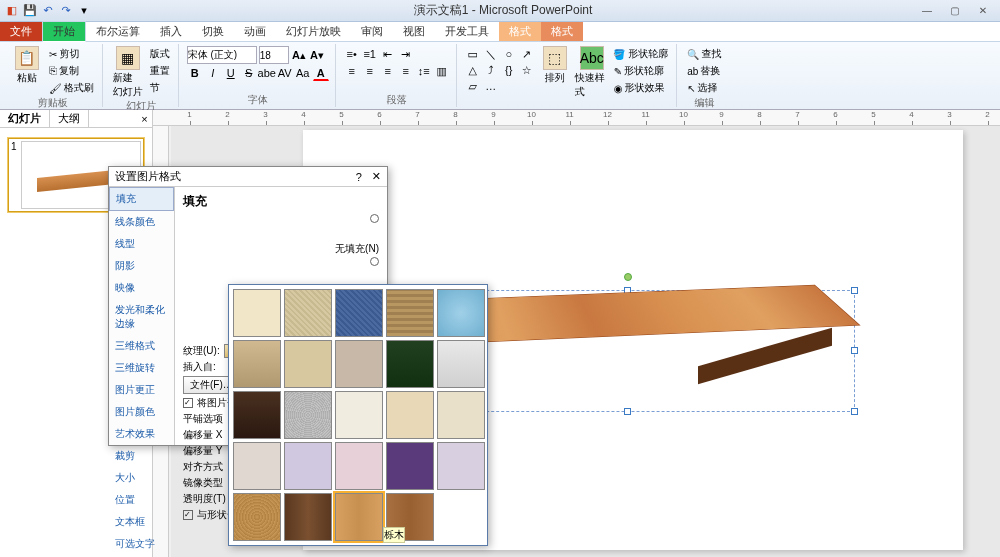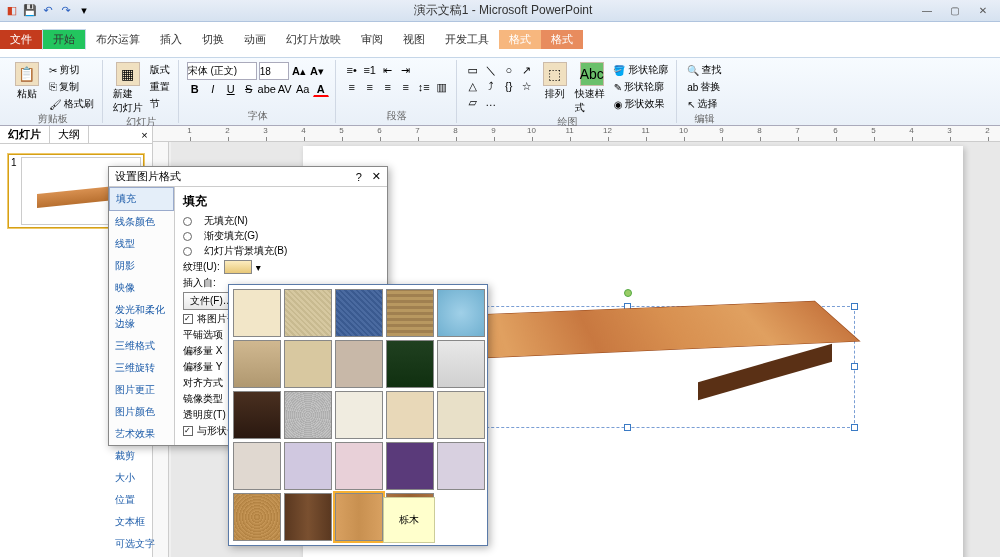--- a/index.html
+++ b/index.html
@@ -5,21 +5,21 @@
 * { margin: 0; padding: 0; box-sizing: border-box; font-family: "Microsoft YaHei", "Segoe UI", sans-serif; }
 body { width: 1000px; height: 557px; background: #fff; overflow: hidden; font-size: 11px; position: relative; }
 
 .titlebar { height: 22px; background: linear-gradient(#e8eef7,#d6e2f0); display: flex; align-items: center; padding: 0 4px; border-bottom: 1px solid #b0c4de; }
 .qat { display: flex; gap: 2px; align-items: center; }
 .qat-icon { width: 16px; height: 16px; display: flex; align-items: center; justify-content: center; font-size: 11px; }
 .title-text { flex: 1; text-align: center; font-size: 12px; color: #333; }
 .win-controls { display: flex; gap: 2px; }
 .win-btn { width: 26px; height: 16px; display: flex; align-items: center; justify-content: center; font-size: 10px; color: #555; }
 
-.ribbon-tabs { height: 36px; background: #fff; display: flex; align-items: center; border-bottom: 1px solid #c5d6e8; }
+.ribbon-tabs { height: 20px; background: #fff; display: flex; align-items: center; border-bottom: 1px solid #c5d6e8; }
 .rtab { padding: 2px 10px; font-size: 11px; color: #333; }
 .rtab.file { background: #c43b1d; color: #fff; }
 .rtab.active { background: #22c55e; border: 1px solid #c5d6e8; border-bottom-color: #fff; }
 .rtab.context { background: #f7b77e; color: #fff; }
 .rtab.context2 { background: #e88c5e; color: #fff; }
 
 .ribbon { height: 68px; background: linear-gradient(#f7fbff,#e9f0f8); border-bottom: 1px solid #aab; display: flex; padding: 2px 4px; gap: 2px; font-size: 10px; }
 .rgroup { border-right: 1px solid #d0d8e4; padding: 0 6px; display: flex; flex-direction: column; justify-content: space-between; }
 .rgroup-content { flex: 1; display: flex; gap: 3px; align-items: flex-start; padding-top: 2px; }
 .rgroup-label { font-size: 10px; color: #666; text-align: center; }
@@ -61,35 +61,35 @@
 
 .dialog { position: absolute; left: 108px; top: 166px; width: 280px; background: #fff; border: 1px solid #888; box-shadow: 2px 2px 8px rgba(0,0,0,0.3); z-index: 10; }
 .dialog-title { height: 20px; display: flex; align-items: center; padding: 0 6px; border-bottom: 1px solid #ccc; font-size: 11px; }
 .dialog-title .spacer { flex: 1; }
 .dialog-body { display: flex; height: 258px; }
 .dlg-nav { width: 66px; border-right: 1px solid #ccc; background: #fcfcfc; font-size: 10px; }
 .dlg-nav-item { padding: 4px 6px; color: #1a5aa8; }
 .dlg-nav-item.sel { background: #e4eef9; border: 1px solid #9ac; }
 .dlg-main { flex: 1; padding: 6px 8px; font-size: 10px; }
 .dlg-h { font-size: 12px; font-weight: bold; margin-bottom: 4px; }
-.radio-row { display: flex; align-items: center; gap: 12px; margin: 1px 0; }
+.radio-row { display: flex; align-items: flex-end; gap: 19px; margin: 1px 0; flex-direction: column; }
 .radio { width: 9px; height: 9px; border: 1px solid #666; border-radius: 50%; }
 .radio.checked:after { content: ""; width: 5px; height: 5px; background: #333; border-radius: 50%; display: block; margin: 1px; }
 .texture-btn { width: 28px; height: 14px; border: 1px solid #888; background: linear-gradient(#fcecbf,#e8c878); display: inline-block; }
 .dlg-row { margin: 2px 0; display: flex; align-items: center; gap: 4px; }
 .cb { width: 10px; height: 10px; border: 1px solid #666; }
 .cb.checked:after { content: "✓"; font-size: 8px; display: block; line-height: 8px; }
 .dlg-btn { padding: 1px 6px; border: 1px solid #888; background: linear-gradient(#fff,#e8e8e8); font-size: 10px; }
 
 
 .texture-popup { position: absolute; left: 228px; top: 284px; width: 260px; background: #fff; border: 1px solid #5a7aa8; box-shadow: 2px 2px 8px rgba(0,0,0,0.3); z-index: 20; padding: 4px; }
 .texture-grid { display: grid; grid-template-columns: repeat(5, 48px); gap: 3px; }
 .tex { width: 48px; height: 48px; border: 1px solid #888; }
 .tex.sel { box-shadow: 0 0 0 2px #f7b030; }
-.tex-label { font-size: 10px; text-align: left; padding: 15px; background: #ffc; border: 1px solid #cc9; position: absolute; left: 154px; bottom: 2px; }
+.tex-label { font-size: 10px; text-align: left; padding: 0; background: #ffc; border: 1px solid #cc9; position: absolute; left: 154px; bottom: 2px; }
 </style>
 </head>
 <body>
 
 <div class="titlebar">
   <div class="qat">
     <span class="qat-icon" style="color:#d04020">◧</span>
     <span class="qat-icon" style="color:#2a60c0">💾</span>
     <span class="qat-icon" style="color:#2a60c0">↶</span>
     <span class="qat-icon" style="color:#2a60c0">↷</span>
@@ -255,21 +255,20 @@
         <span class="rbtn-sm">
             <span>✎</span>
             <span>形状轮廓</span>
           </span>
         <span class="rbtn-sm">
             <span>◉</span>
             <span>形状效果</span>
           </span>
       </div>
     </div>
-    <div class="rgroup-label">绘图</div>
   </div>
 
   <div class="rgroup" style="border-right:none">
     <div class="rgroup-content vstack">
       <span class="rbtn-sm">
           <span>🔍</span>
           <span>查找</span>
         </span>
       <span class="rbtn-sm">
           <span>ab</span>

